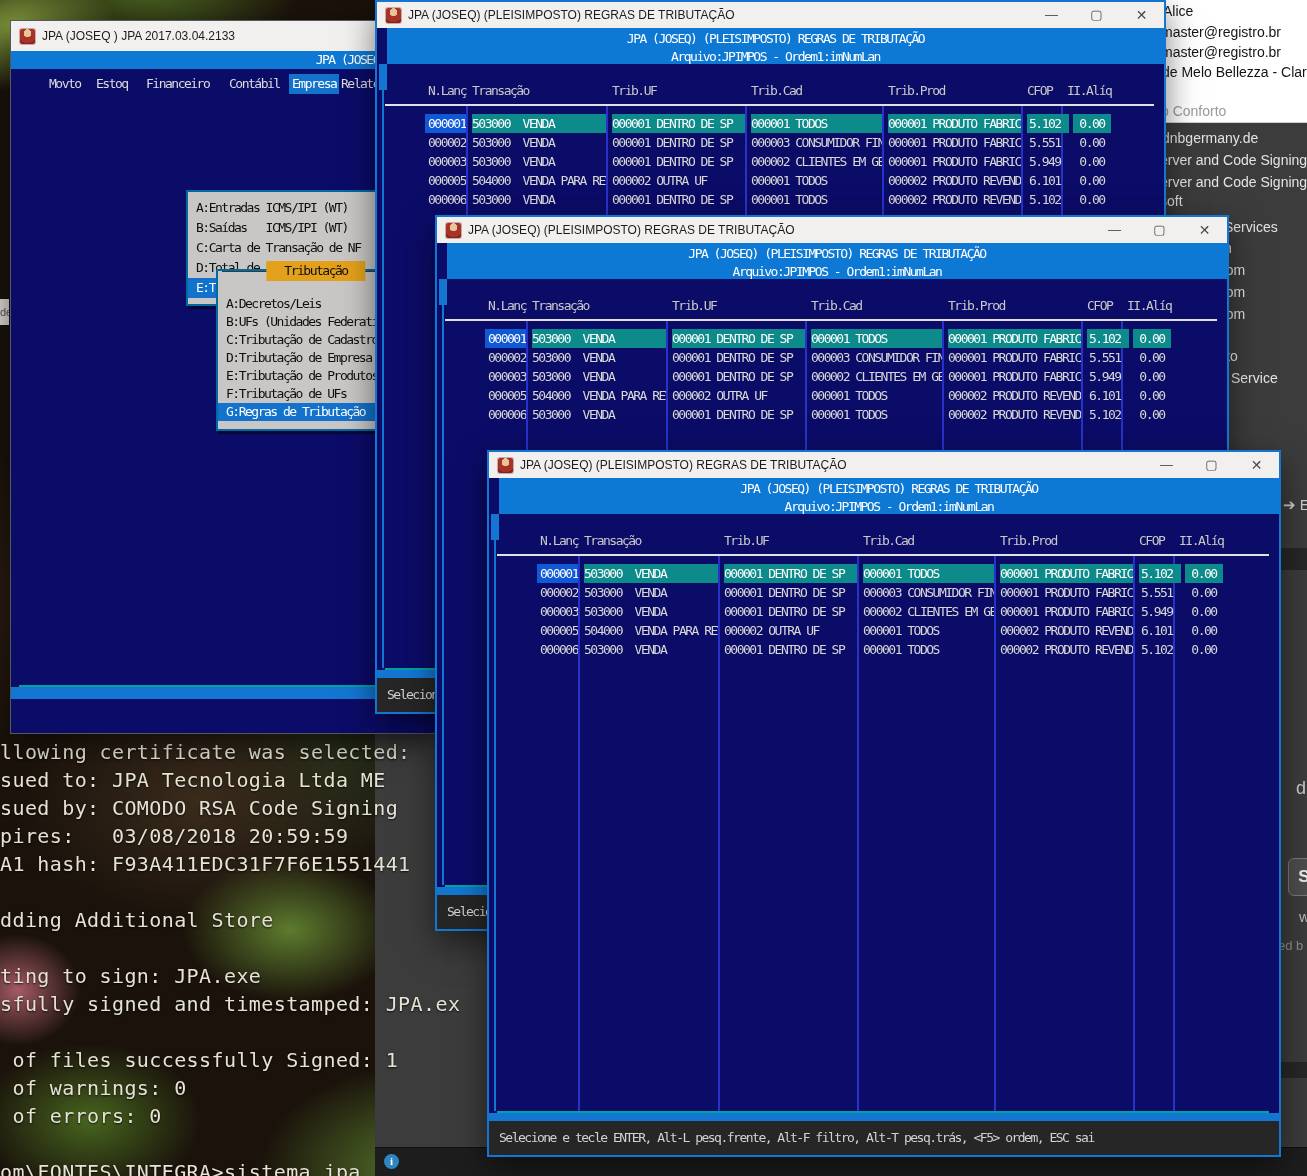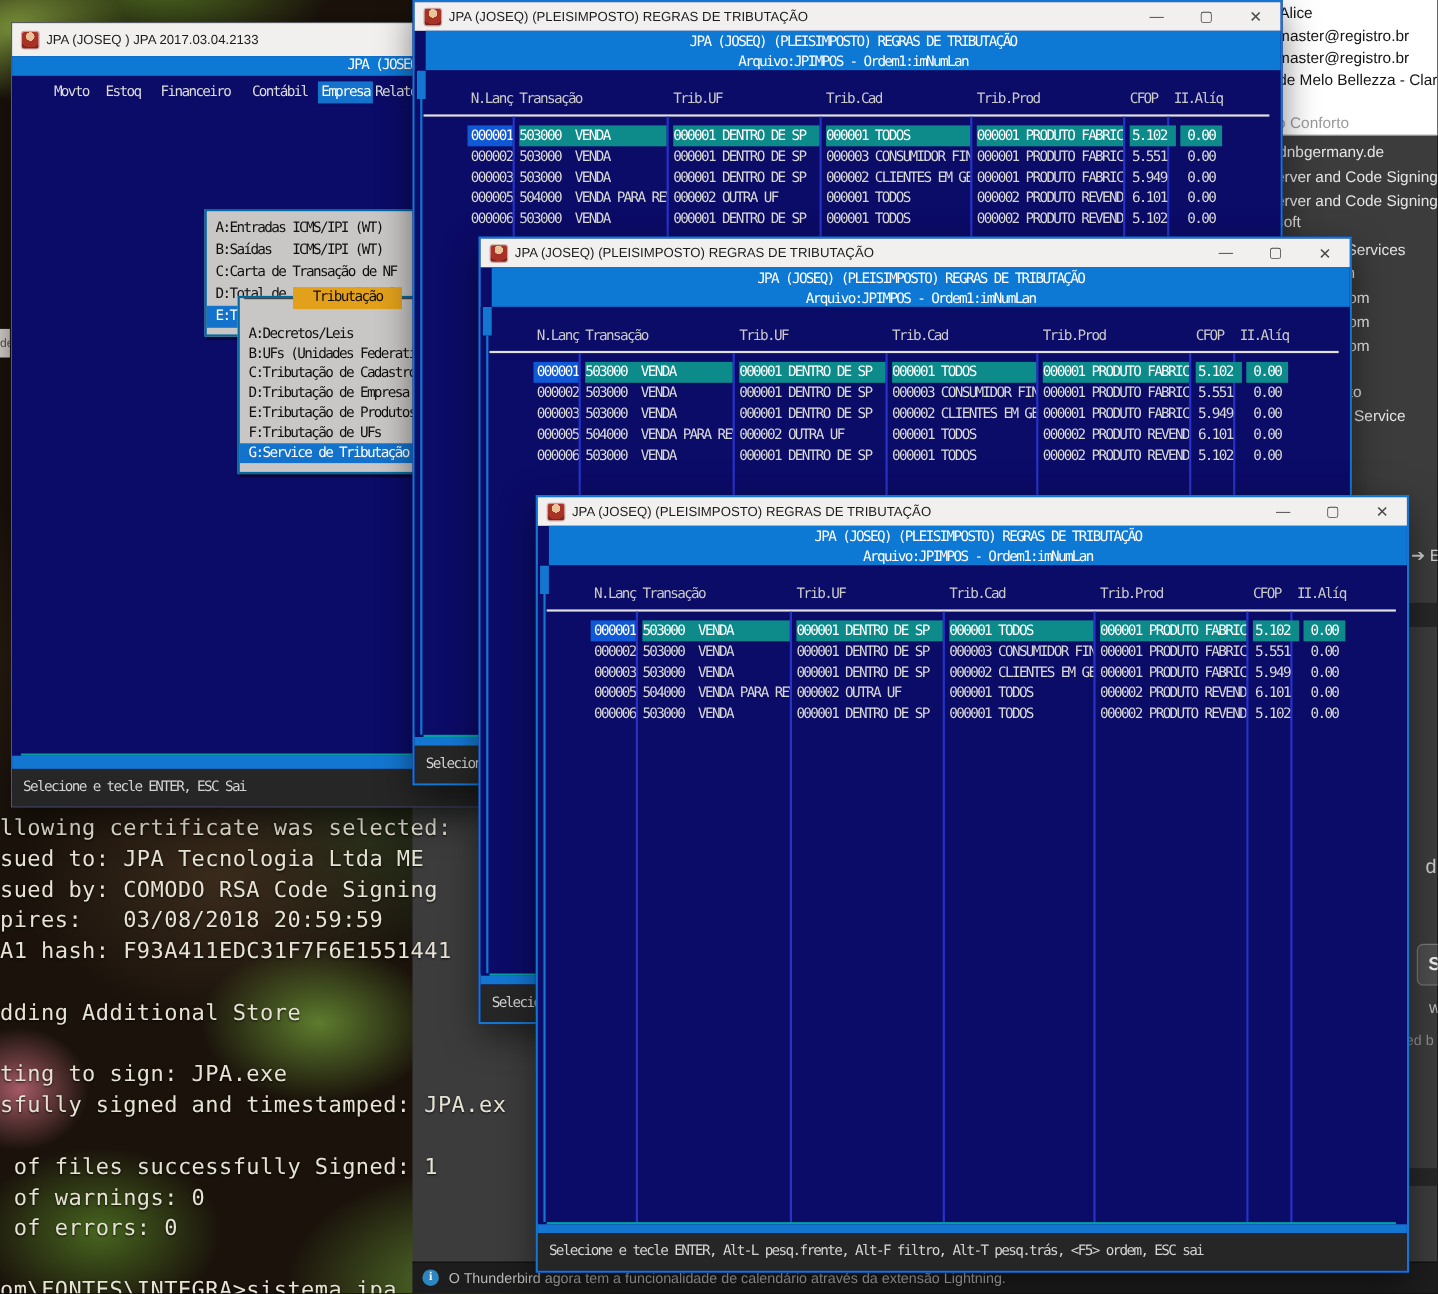--- a/index.html
+++ b/index.html
@@ -97,21 +97,20 @@
     <div id="tb-dark-list"></div>
     <div class="tb-strip" style="left:902px;top:548px;width:30px;height:22px;"></div>
     <div class="tb-strip" style="left:902px;top:1062px;width:30px;height:16px;"></div>
     <div class="tb-frag" style="left:908px;top:496px;font-size:15px;">➔ E</div>
     <div class="tb-frag" style="left:921px;top:778px;font-size:18px;color:#cccccc;">d</div>
     <div id="tb-btn-s">S</div>
     <div class="tb-frag" style="left:924px;top:908px;font-size:15px;color:#bbbbbb;">w</div>
     <div class="tb-frag" style="left:903px;top:938px;font-size:13px;color:#8f8f8f;">ed b</div>
     <div id="tb-notify">
       <span class="info-ico">i</span>
-      <span class="msg">O Thunderbird agora tem a funcionalidade de calendário através da extensão Lightning.</span>
     </div>
   <span class="tb-row" style="left: 788px; top: 3px;">Alice</span>
       <span class="tb-row" style="left: 786px; top: 24px;">master@registro.br</span>
       <span class="tb-row" style="left: 786px; top: 44px;">master@registro.br</span>
       <span class="tb-row" style="left: 787px; top: 64px;">de Melo Bellezza - Claro SP</span>
       <span class="tb-row" style="left: 786px; top: 103px; color: rgb(154, 154, 154);">o Conforto</span>
       <span class="tb-dark-row" style="left: 787px; top: 130px;">dnbgermany.de</span>
       <span class="tb-dark-row" style="left: 785px; top: 152px;">erver and Code Signing Ce</span>
       <span class="tb-dark-row" style="left: 785px; top: 174px;">erver and Code Signing Ce</span>
       <span class="tb-dark-row" style="left: 785px; top: 193px;">soft</span>
@@ -167,27 +166,26 @@
         </div>
       <div id="submenu" class="dos-menu dos" style="left:205px;top:172px;width:196px;padding:24px 0 8px 0;overflow:visible;">
         <div id="submenu-rule"></div>
         <div id="submenu-title" class="dos">Tributação</div>
       <div class="mi">A:Decretos/Leis</div>
           <div class="mi">B:UFs (Unidades Federativ</div>
           <div class="mi">C:Tributação de Cadastros</div>
           <div class="mi">D:Tributação de Empresa</div>
           <div class="mi">E:Tributação de Produtos</div>
           <div class="mi">F:Tributação de UFs</div>
-          <div class="mi active">G:Service de Tributação</div>
+          <div class="mi active">G:Regras de Tributação</div>
         </div>
     </div>
     <div id="mw-footer">
       <div class="teal-line"></div>
       <div class="blue-strip"></div>
-      <div class="status dos">Selecione e tecle ENTER, ESC Sai</div>
     </div>
   </section>
 
   <div class="regras-window" id="regras-a" style="left:375px;top:0;width:787px;height:710px;">
   <div class="titlebar">
     <span class="app-ico"></span>
     <span class="tb-title">JPA (JOSEQ) (PLEISIMPOSTO) REGRAS DE TRIBUTAÇÃO</span>
     <span class="tb-sp"></span>
     <span class="ctrl">—</span>
     <span class="ctrl">▢</span>

